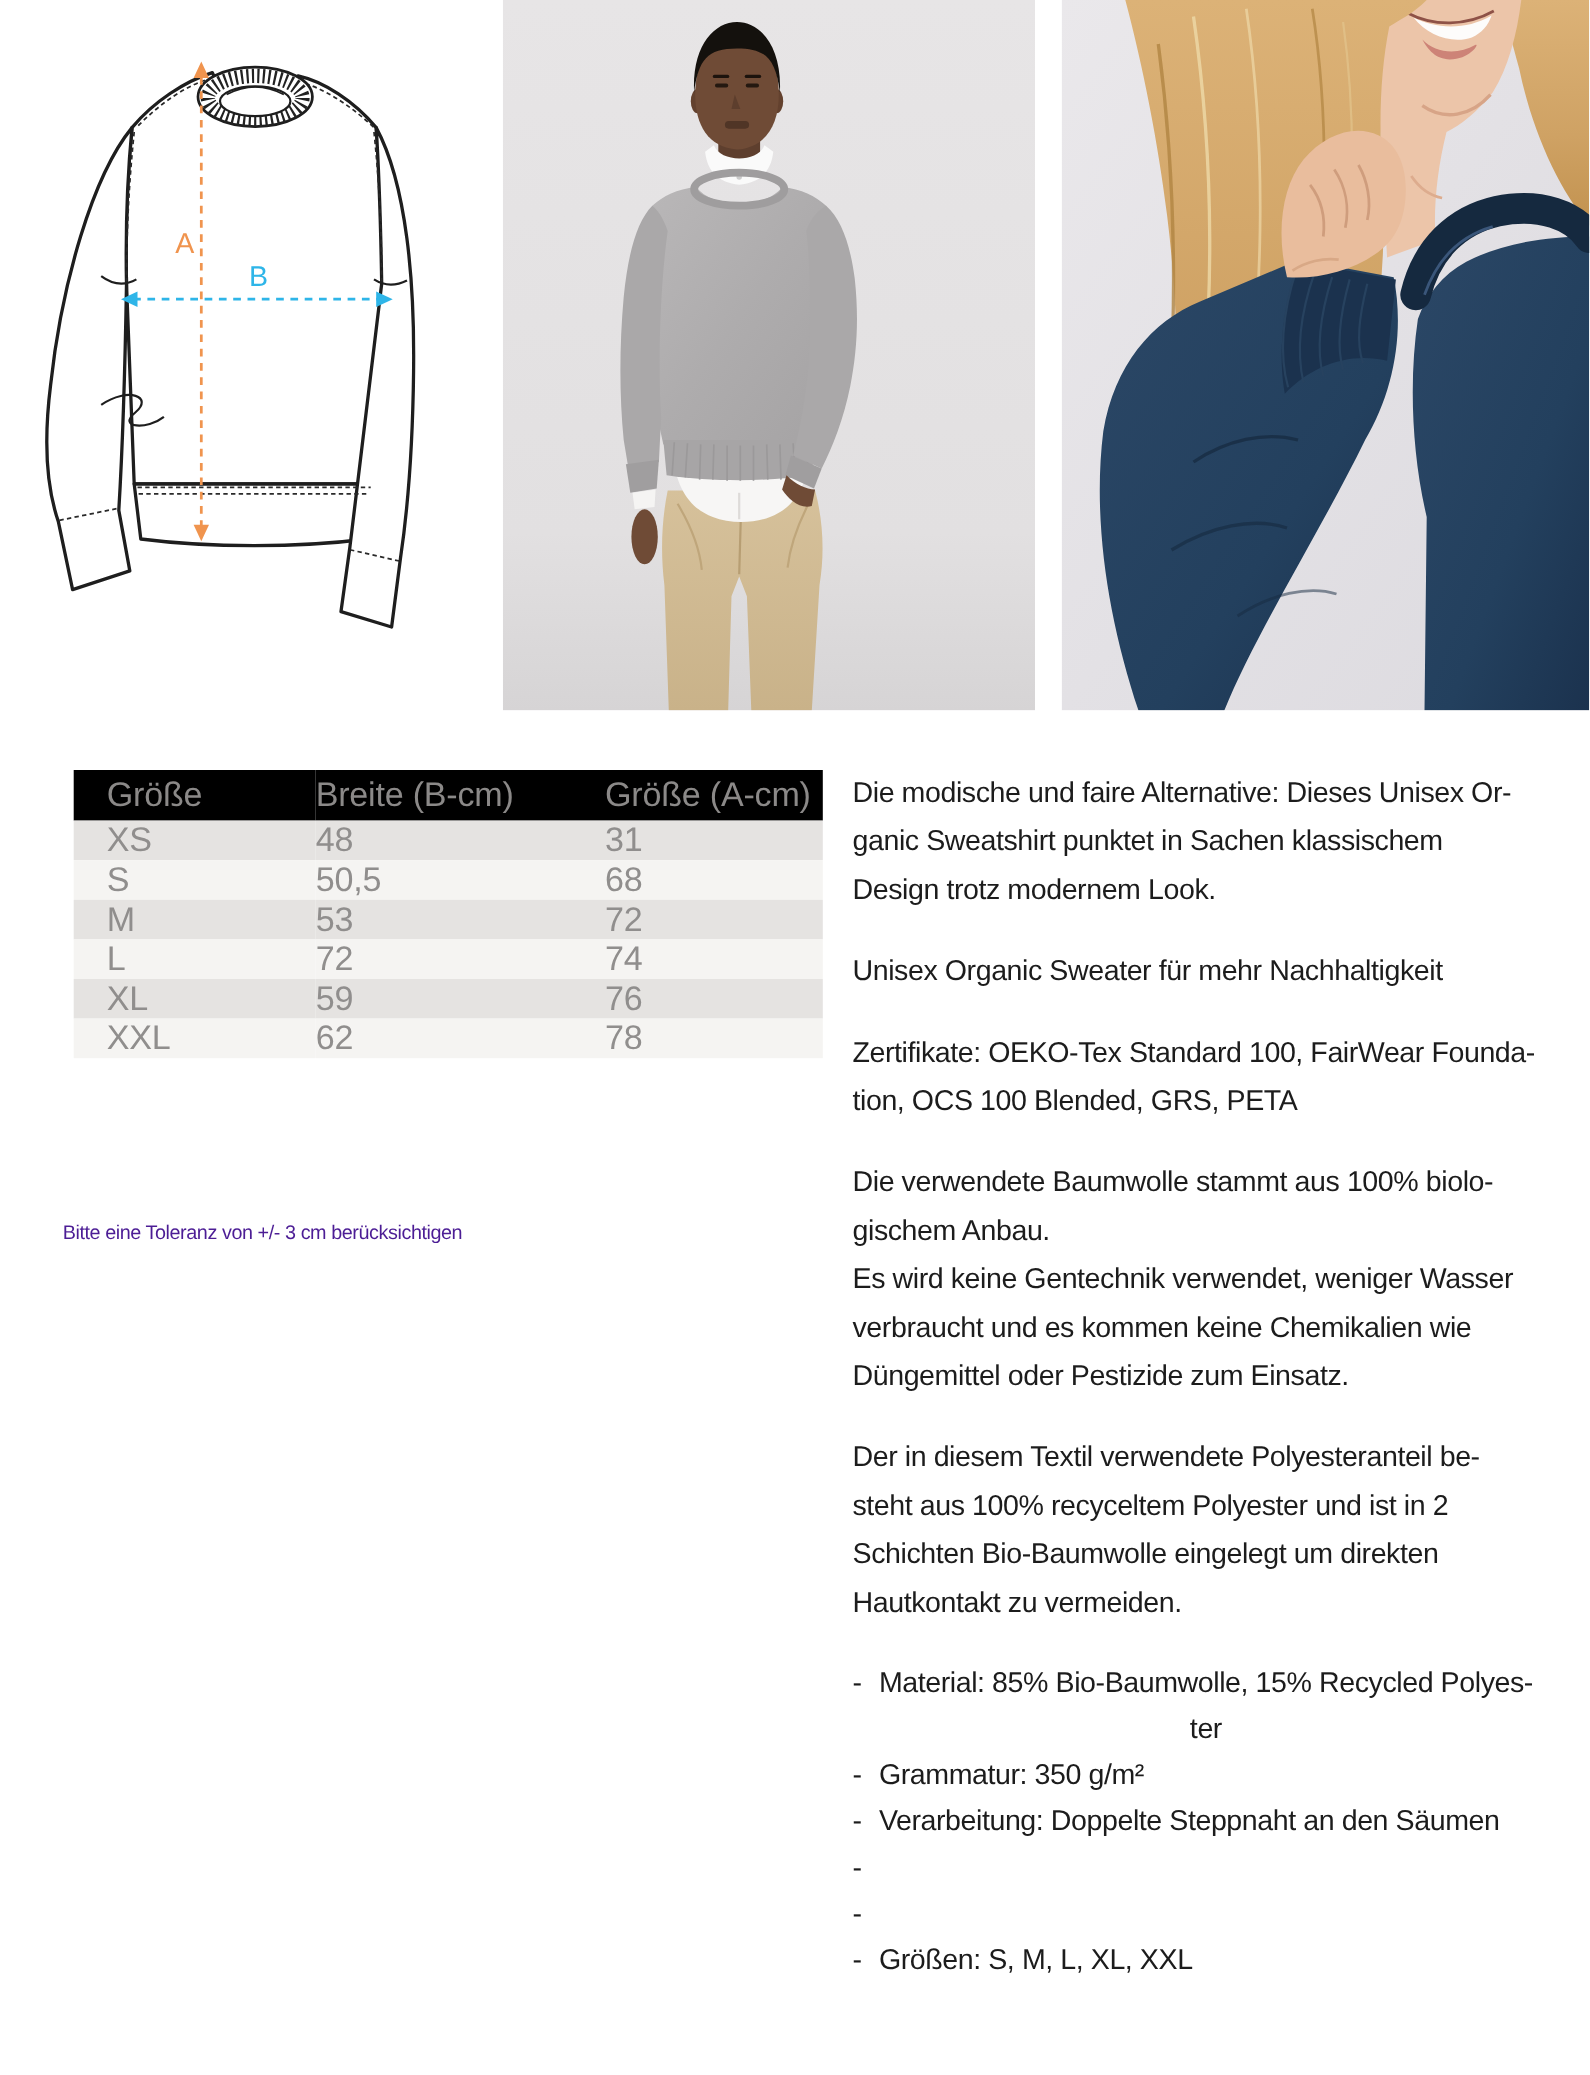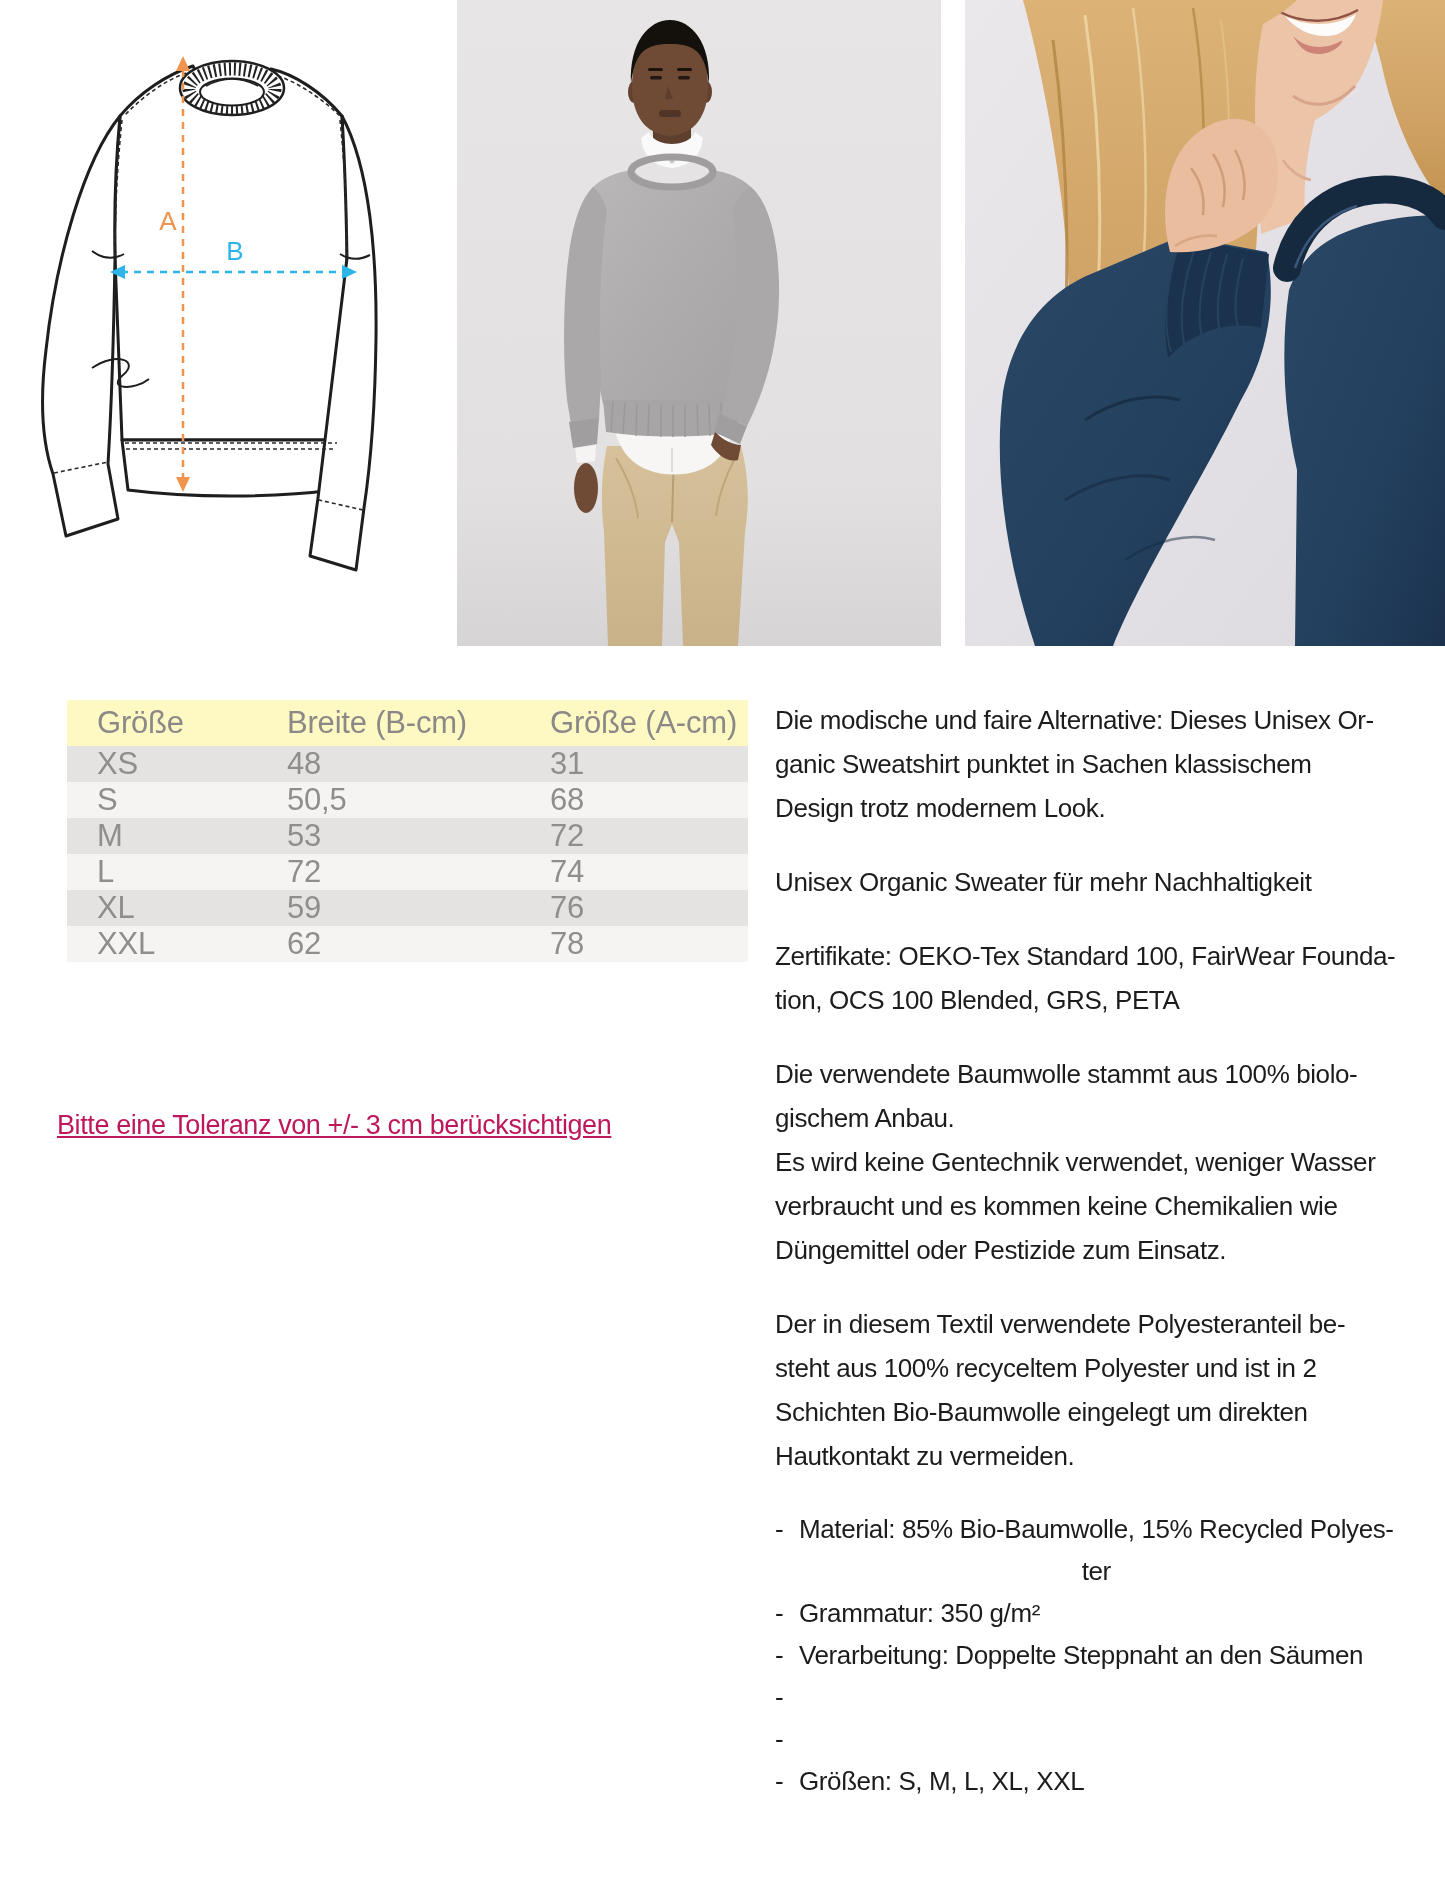--- a/index.html
+++ b/index.html
@@ -16,31 +16,31 @@
   
   .size-table{
     position:absolute;left:67px;top:700px;width:681px;
     border-collapse:collapse;table-layout:fixed;
     font-size:31px;color:#908e8d;letter-spacing:-0.2px;
   }
   .size-table col.c1{width:220px;}
   .size-table col.c2{width:263px;}
   .size-table col.c3{width:198px;}
   .size-table th{
-    background:#fef9c3;font-weight:400;text-align:left;color:#8b8988;
+    background:#000000;font-weight:400;text-align:left;color:#8b8988;
     height:46px;padding:0;
   }
   .size-table td{height:34px;padding:0;}
   .size-table th:first-child,.size-table td:first-child{padding-left:30px;}
   .size-table tbody tr:nth-child(odd){background:#e5e3e1;}
   .size-table tbody tr:nth-child(even){background:#f5f4f2;}
   
   .tolerance{
     position:absolute;left:57px;top:1110px;width:660px;
-    font-size:27px;color:#be185d;letter-spacing:-0.4px;text-decoration:underline;
+    font-size:18px;color:#4c1d95;letter-spacing:-0.4px;
   }
   .description{
     position:absolute;left:775px;top:698px;width:675px;
     font-size:26px;line-height:44px;letter-spacing:-0.4px;color:#1c1c1c;
   }
   .description p{margin:0 0 30px 0;white-space:pre-line;}
   .spec-list{margin:0;padding:0;list-style:none;}
   .spec-list li{display:flex;line-height:42px;}
   .spec-list .dash{flex:0 0 24px;}
   .spec-list .item-text{white-space:pre-line;text-align:center;}

